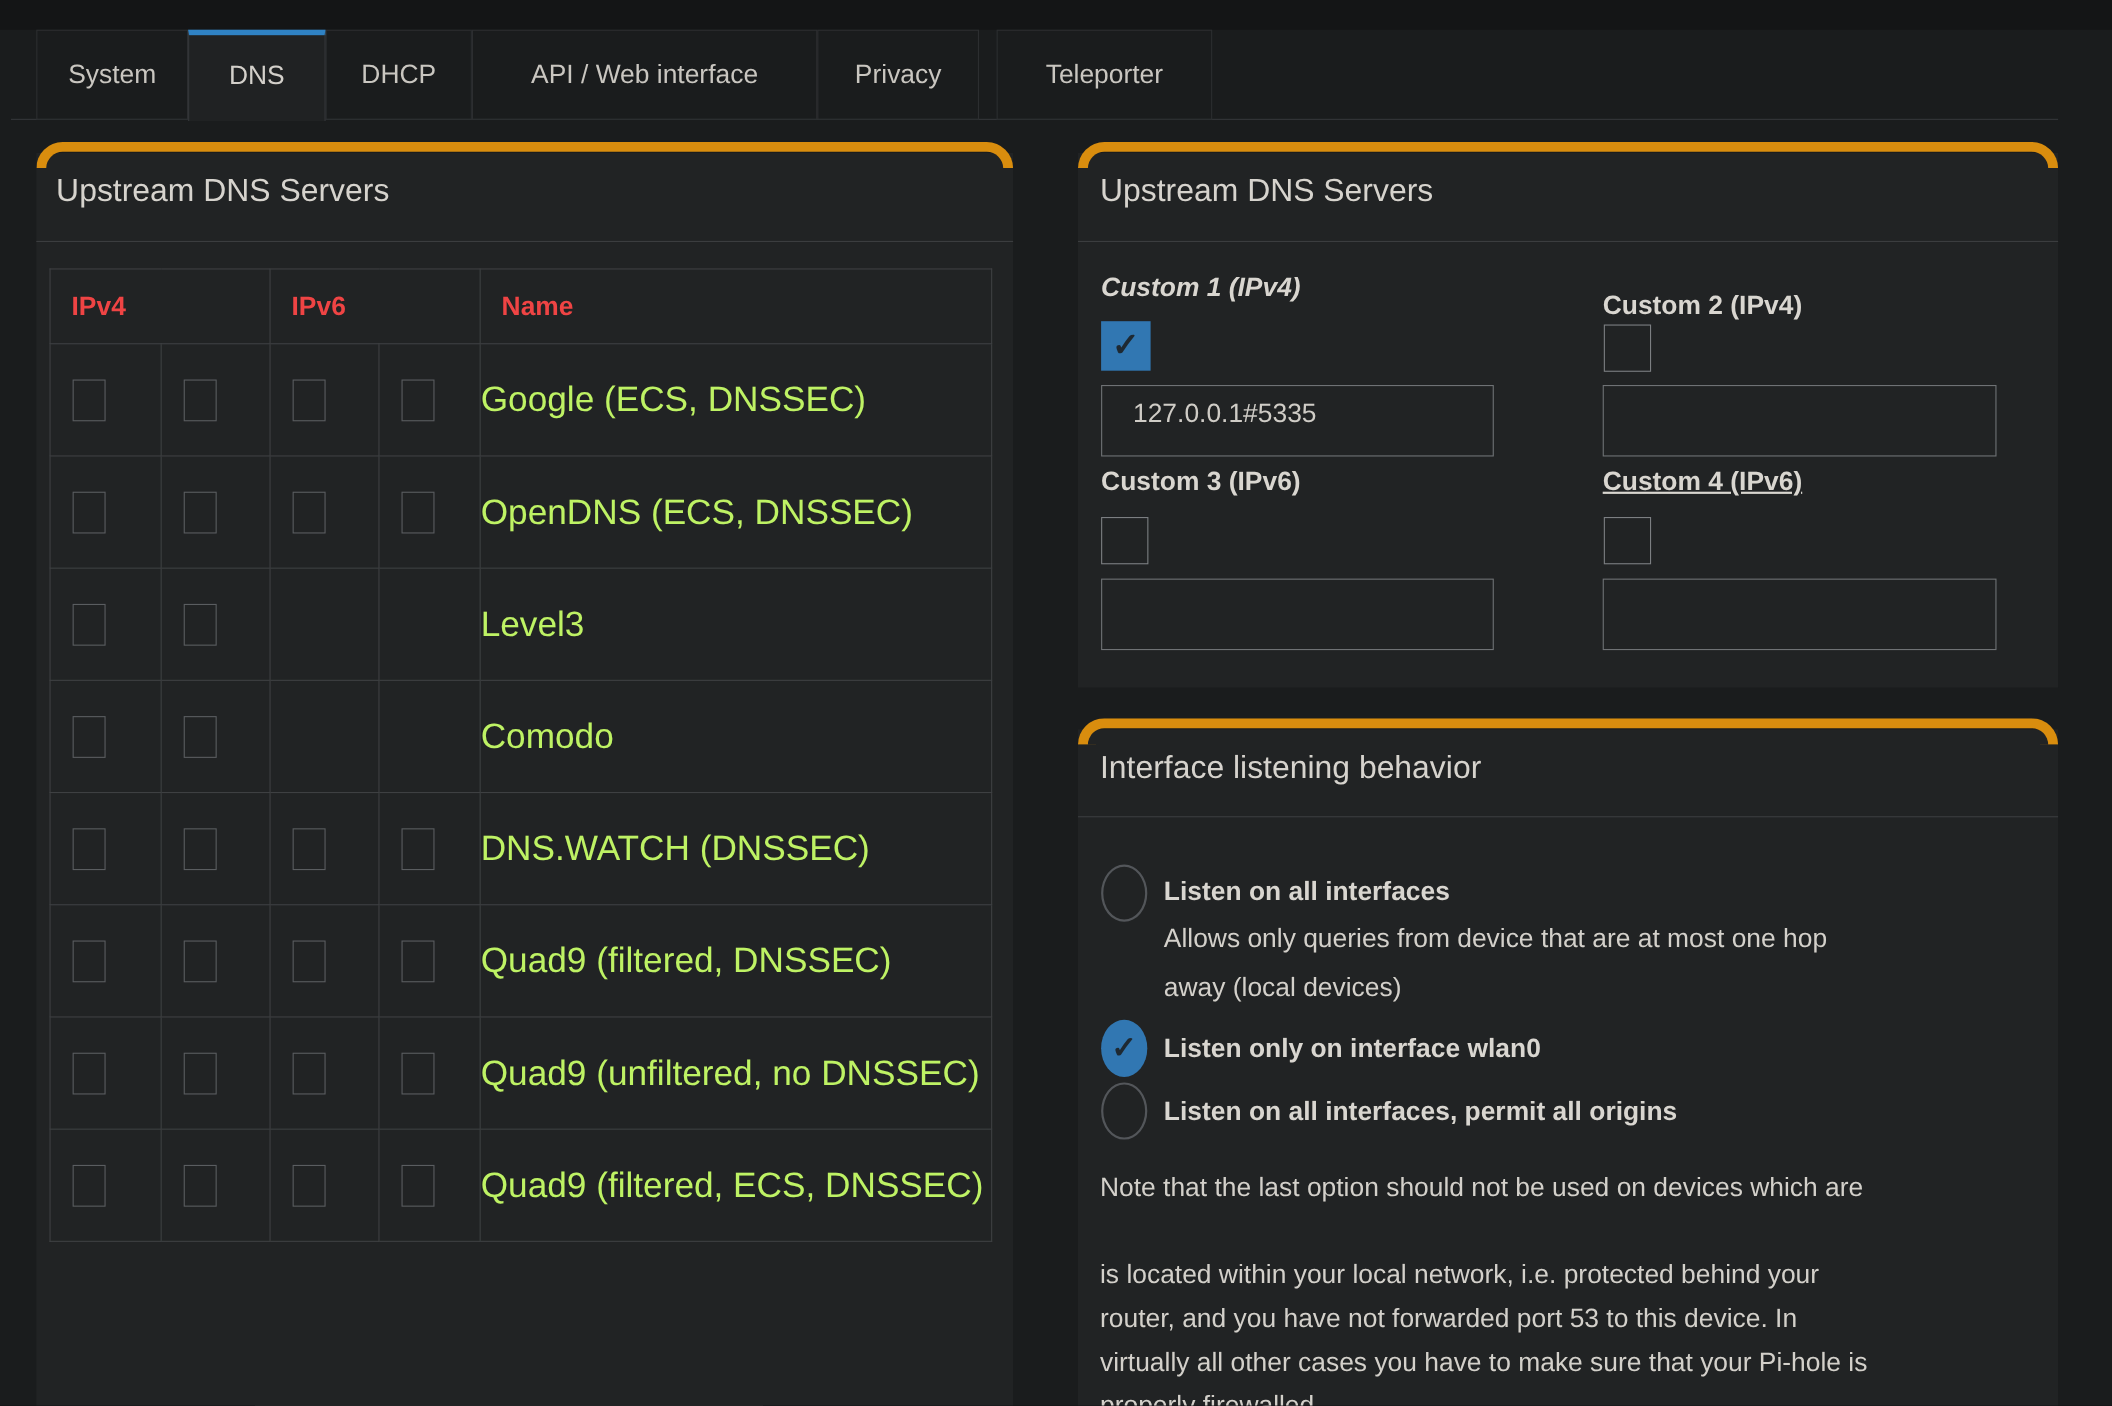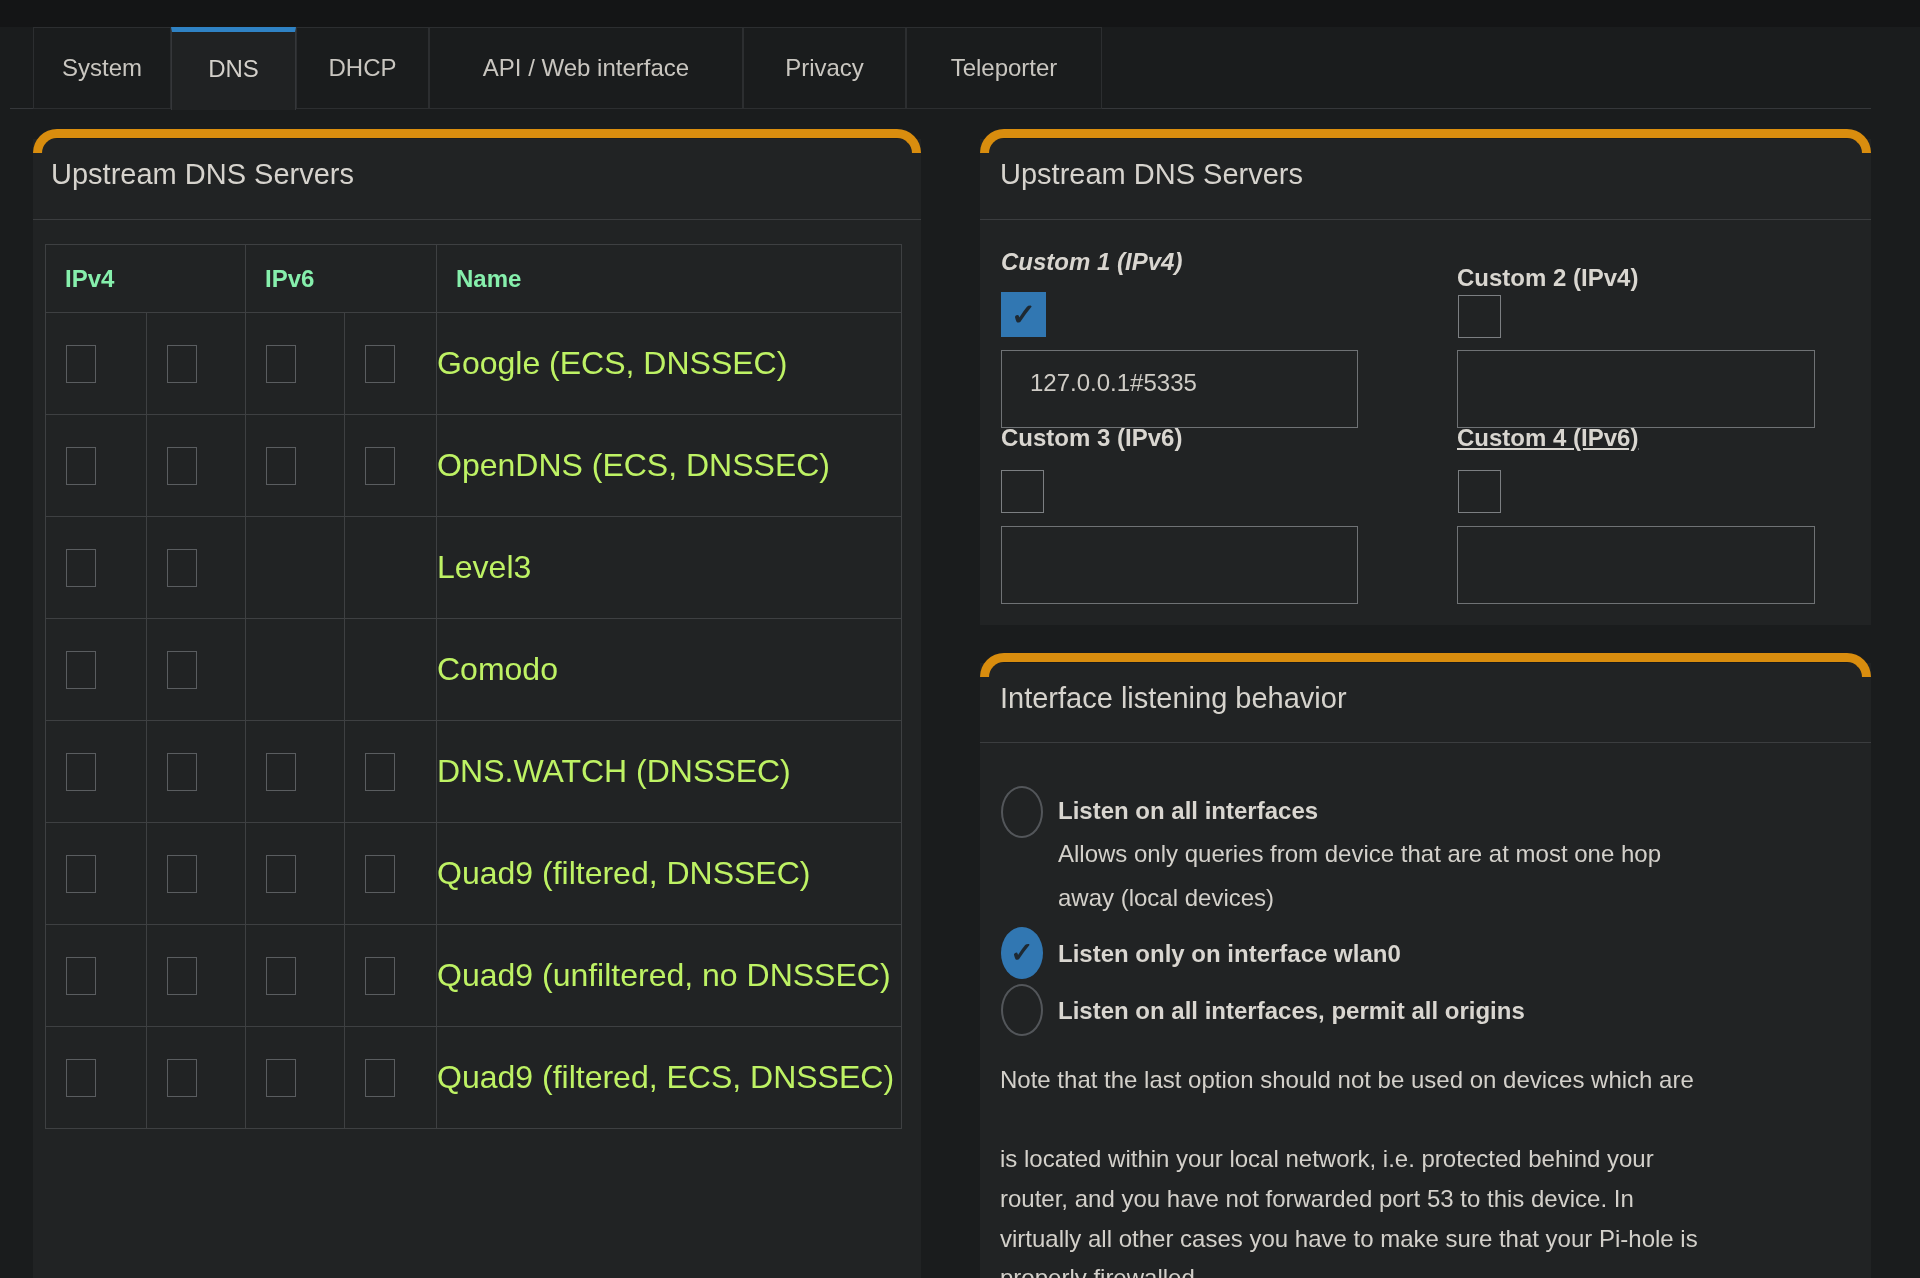--- a/index.html
+++ b/index.html
@@ -17,51 +17,51 @@
         border-radius:24px 24px 0 0;z-index:3;}
   .panelbg{position:absolute;background:#212324;z-index:1;}
   .ptitle{position:absolute;font-size:29px;color:#d6d3cd;z-index:2;white-space:nowrap;}
   .pdivider{position:absolute;height:1px;background:#3b3d3f;z-index:2;}
   .blabel{position:absolute;font-size:24px;font-weight:bold;color:#d9d6d0;z-index:2;white-space:nowrap;}
   .text24{position:absolute;font-size:24px;color:#d3d0ca;z-index:2;white-space:nowrap;}
 
   table.up{position:absolute;left:45px;top:244px;width:856px;border-collapse:collapse;
            table-layout:fixed;z-index:2;}
   table.up th,table.up td{border:1px solid #3e4042;padding:0;vertical-align:middle;}
-  table.up th{height:67px;text-align:left;padding-left:19px;font-size:24px;color:#86efac;}
+  table.up th{height:67px;text-align:left;padding-left:19px;font-size:24px;color:#ef4444;}
   table.up td{height:101px;}
   td.namecell{padding-left:22px;font-size:32px;color:#bef264;}
   .cb{width:30px;height:38px;border:1px solid #5a5d60;margin-left:20px;box-sizing:border-box;cursor:pointer;}
 
   .cb2{position:absolute;width:43px;height:43px;border:1px solid #7c7f82;box-sizing:border-box;z-index:2;
        text-align:center;cursor:pointer;color:transparent;font-size:30px;font-weight:bold;line-height:43px;}
   .cb2.on{background:#3177b2;border:none;color:#1e2932;line-height:45px;}
 
-  .tinput{position:absolute;height:78px;background:transparent;border:1px solid #6f7275;color:#cfccc6;
+  .tinput{position:absolute;height:65px;background:transparent;border:1px solid #6f7275;color:#cfccc6;
           font-size:24px;padding:0 10px 12px 28px;z-index:2;box-sizing:border-box;outline:none;
           font-family:"Liberation Sans",sans-serif;}
 
   .radio{position:absolute;width:42px;height:52px;border:2px solid #53565a;border-radius:50%;
          box-sizing:border-box;z-index:2;text-align:center;cursor:pointer;color:transparent;
          font-size:28px;font-weight:bold;line-height:50px;}
   .radio.on{background:#3177b2;border:none;color:#1e2932;line-height:52px;}
 </style>
 </head>
 <body>
 
 <div id="page">
 
   <div class="topstrip"></div>
   <div class="navline"></div>
 
   <div class="tab" style="left:33px;width:138px;">System</div>
   <div class="tab active" style="left:171px;width:125px;">DNS</div>
   <div class="tab" style="left:296px;width:133px;">DHCP</div>
   <div class="tab" style="left:429px;width:314px;">API / Web interface</div>
-  <div class="tab" style="left:743px;width:163px;">Privacy</div>
+  <div class="tab" style="left:743px;width:147px;">Privacy</div>
   <div class="tab" style="left:906px;width:196px;">Teleporter</div>
 
   <div class="panelbg" style="left:33px;top:139px;width:888px;height:1139px;"></div>
   <div class="obar" style="left:33px;top:129px;width:888px;"></div>
   <div class="ptitle" style="left:51px;top:158px;">Upstream DNS Servers</div>
   <div class="pdivider" style="left:33px;top:219px;width:888px;"></div>
 
   <table class="up">
     <colgroup>
         <col style="width:101px">

